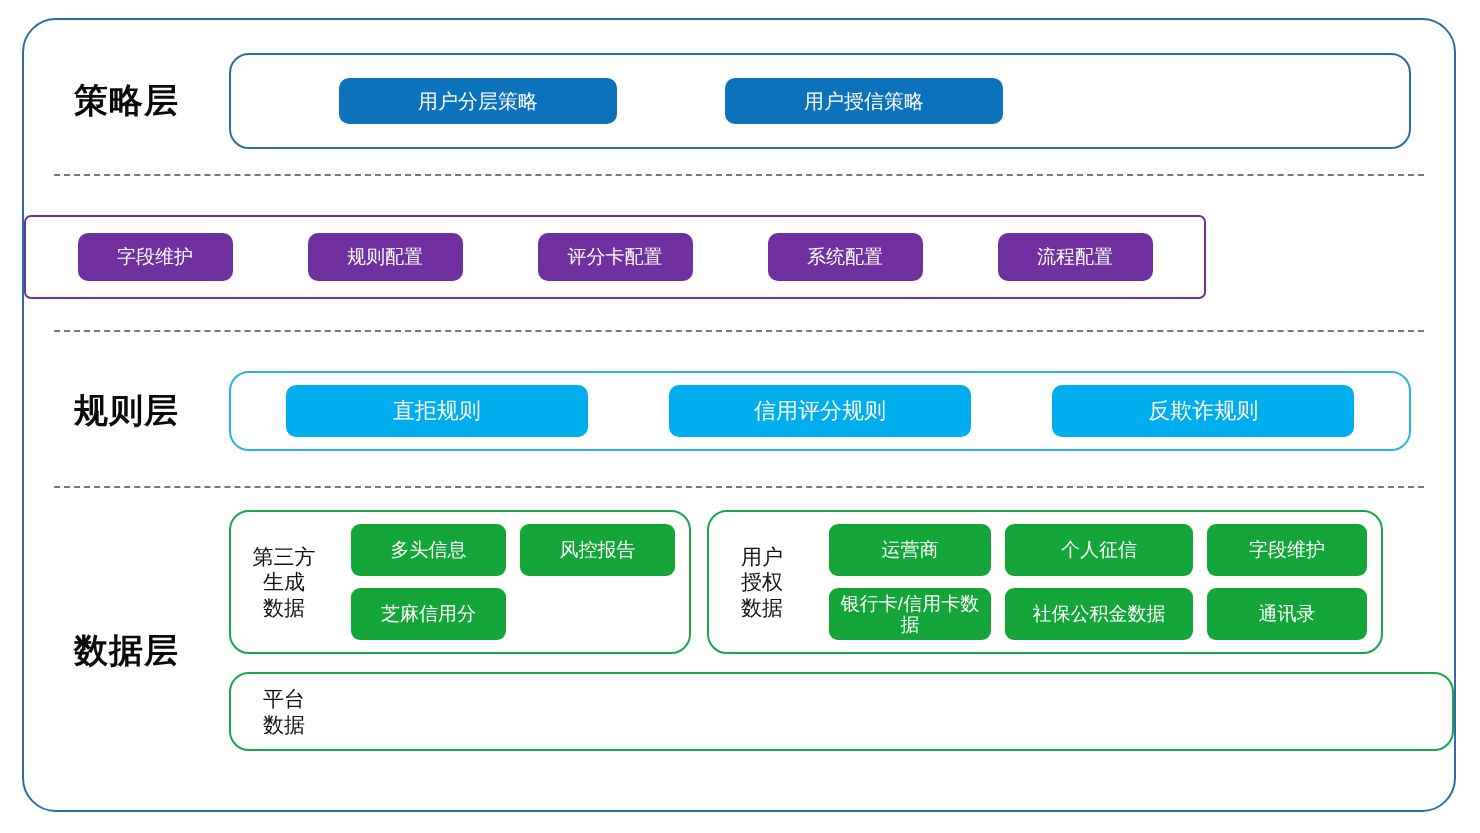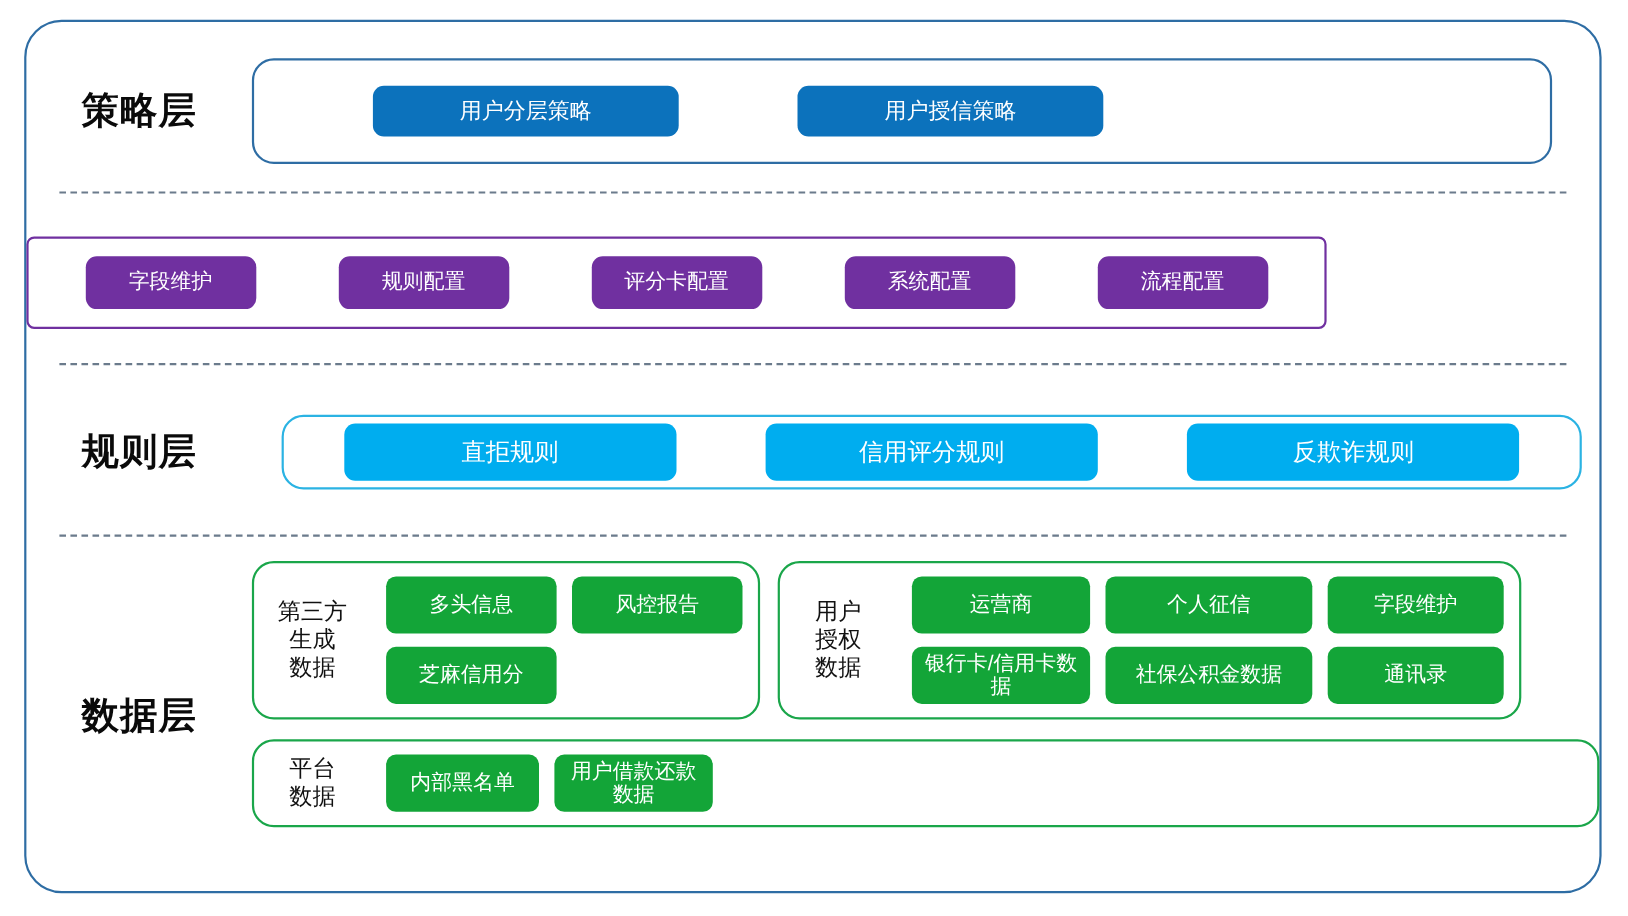--- a/index.html
+++ b/index.html
@@ -101,25 +101,25 @@
   }
   .pill-config {
     background: #7030a0;
     width: 155px;
     height: 48px;
     font-size: 19px;
     border-radius: 10px;
   }
 
   
-  #rule-row { top: 332px; height: 118px; gap: 27px; }
+  #rule-row { top: 332px; height: 118px; }
   #rule-group {
     border: 2px solid #2bb3e3;
     width: 1182px;
-    height: 68px;
+    height: 80px;
     border-radius: 20px;
     justify-content: space-around;
     padding: 0 14px;
   }
   .pill-rule {
     background: #00adef;
     width: 302px;
     height: 52px;
     font-size: 22px;
     border-radius: 10px;
@@ -258,23 +258,19 @@
               <div class="pill pill-data">银行卡/信用卡数据</div>
               <div class="pill pill-data">社保公积金数据</div>
               <div class="pill pill-data">通讯录</div>
             </div>
           </div>
 
         </div>
 
         <div class="data-group" id="platform-group">
           <div class="data-group-label">平台<br>数据</div>
-          <div class="data-grid">
-            <div class="pill pill-data">内部黑名单</div>
-            <div class="pill pill-data">用户借款还款数据</div>
-          </div>
         </div>
 
       </div>
     </div>
   </div>
 
 </div>
 
 </body></html>

